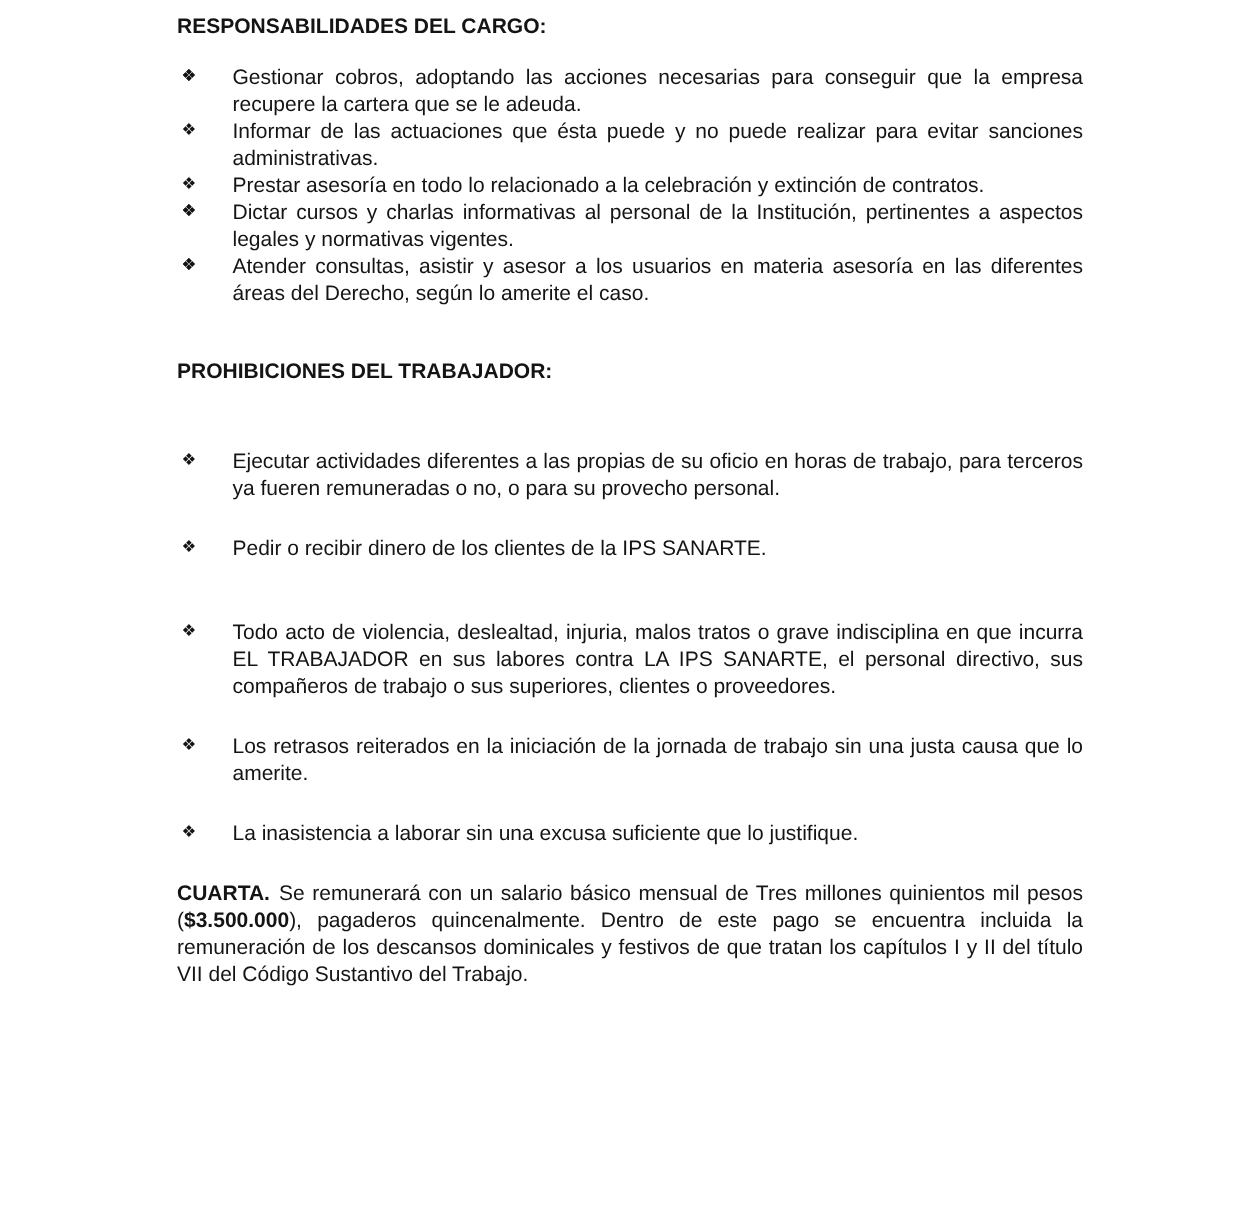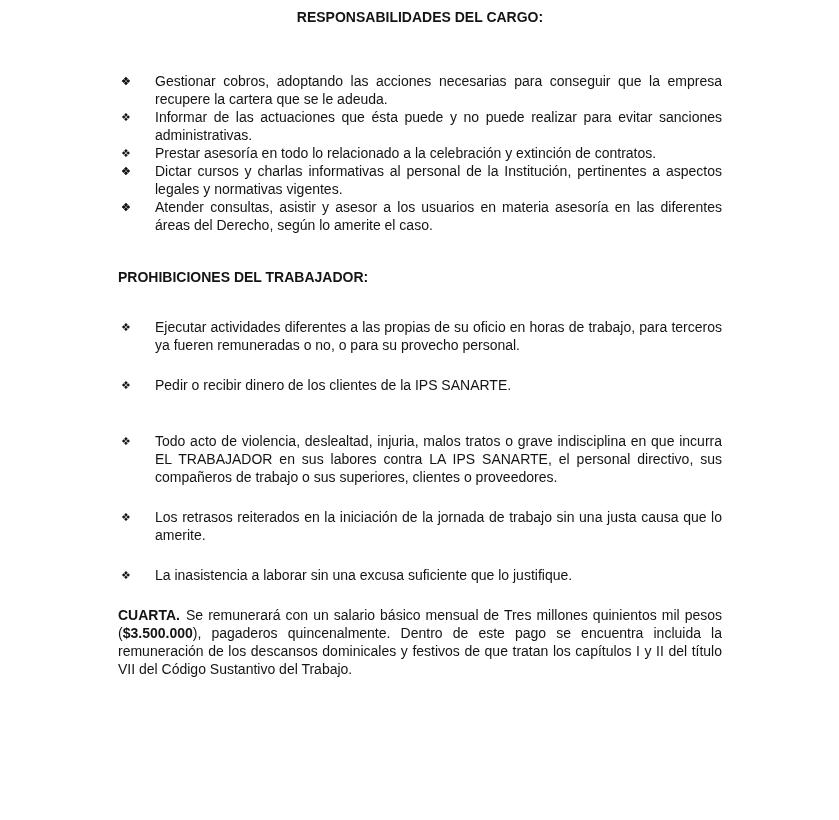--- a/index.html
+++ b/index.html
@@ -19,23 +19,23 @@
     overflow: hidden;
     font-size: 14px;
     line-height: 18px;
   }
   .doc-heading {
     font-size: 14px;
     line-height: 18px;
     font-weight: 700;
     color: #141414;
   }
-  .section-responsibilities .doc-heading { margin-bottom: 46px; text-align: center; }
+  .section-responsibilities .doc-heading { margin-bottom: 16px; }
   .section-prohibitions { margin-top: 34px; }
-  .section-prohibitions .doc-heading { margin-bottom: 32px; }
+  .section-prohibitions .doc-heading { margin-bottom: 42px; }
 
   .bullet-list { list-style: none; }
   .bullet-list li {
     position: relative;
     padding-left: 37px;
     text-align: justify;
     text-justify: inter-word;
   }
   .bullet {
     position: absolute;

